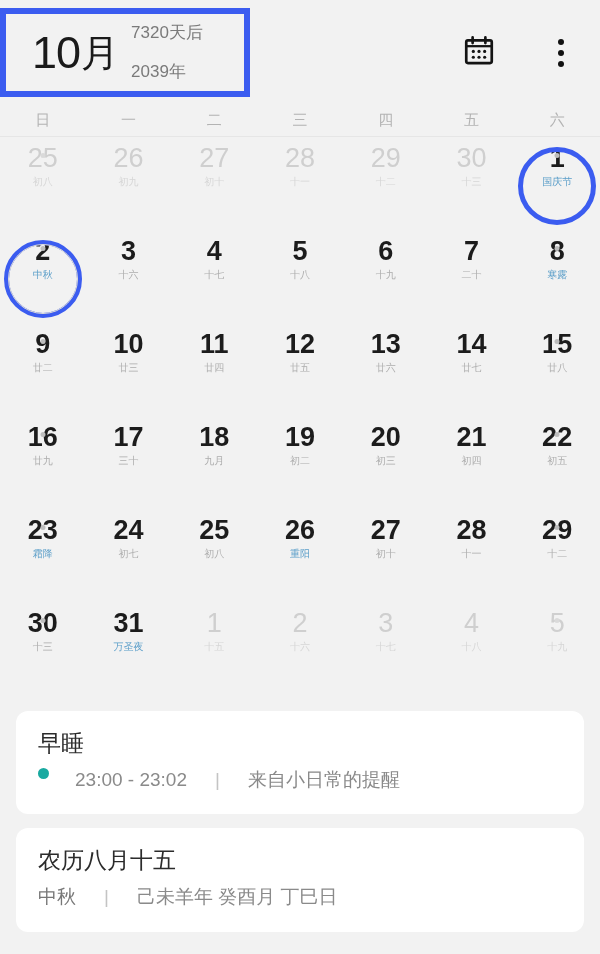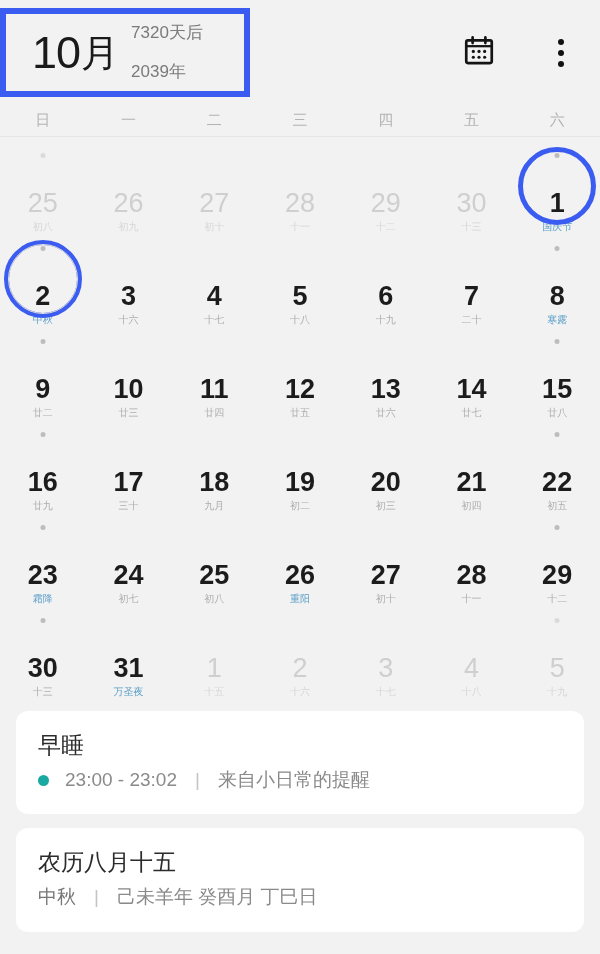--- a/index.html
+++ b/index.html
@@ -118,21 +118,21 @@
     grid-template-columns: repeat(7, 1fr);
     grid-auto-rows: 93px;
     padding-top: 2px;
   }
 
   .day {
     position: relative;
     display: flex;
     flex-direction: column;
     align-items: center;
-    justify-content: flex-end;
+    justify-content: flex-start;
     gap: 5px;
   }
 
   .day .dot {
     position: absolute;
     top: 14px;
     left: 50%;
     transform: translateX(-50%);
     width: 5px;
     height: 5px;
@@ -196,26 +196,27 @@
     background: #ffffff;
     border-radius: 12px;
     padding: 20px 22px 22px 22px;
   }
 
   .card-title {
     font-size: 23px;
     color: #2b2b2b;
     line-height: 1.25;
     margin-bottom: 8px;
+    font-family: Liberation Mono, monospace;
   }
 
   .card-sub {
     display: flex;
-    align-items: center;
-    gap: 16px;
+    align-items: flex-start;
+    gap: 26px;
     font-size: 19px;
     color: #8a8a8a;
     line-height: 1.3;
   }
 
   .event-dot {
     width: 11px;
     height: 11px;
     border-radius: 50%;
     background: #19a9a0;

